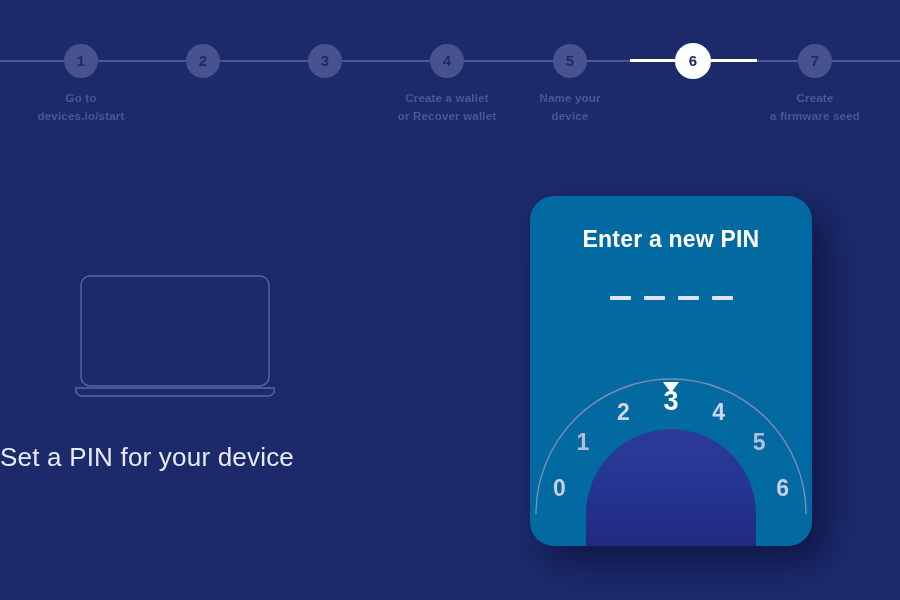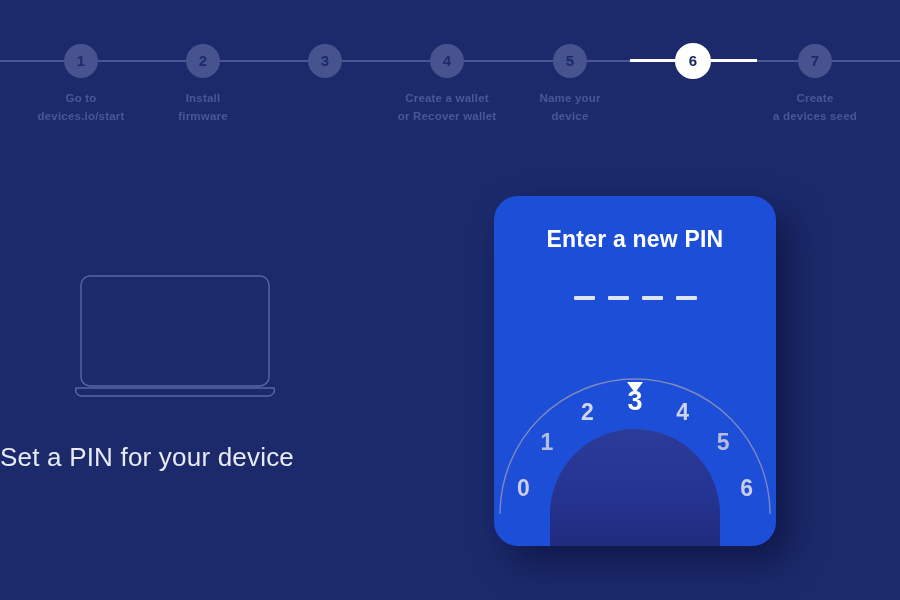--- a/index.html
+++ b/index.html
@@ -105,25 +105,25 @@
     text-align: left;
     font-size: 26px;
     font-weight: 300;
     color: #e8eaf5;
     letter-spacing: 0.2px;
   }
 
   
   #pin-card {
     position: absolute;
-    left: 494px;
+    left: 530px;
     top: 196px;
     width: 282px;
     height: 350px;
-    background: #1d4ed8;
+    background: #0369a1;
     border-radius: 24px;
     box-shadow: 14px 16px 34px rgba(5, 10, 45, 0.55);
     overflow: hidden;
   }
   #pin-title {
     position: absolute;
     left: 0;
     top: 30px;
     width: 282px;
     text-align: center;
@@ -200,22 +200,20 @@
     <div class="step-line-active"></div>
 
     <div class="step" style="left:81px;">
       <div class="step-bubble">1</div>
       <div class="step-label">Go to
 devices.io/start</div>
     </div>
 
     <div class="step" style="left:203px;">
       <div class="step-bubble">2</div>
-      <div class="step-label">Install
-firmware</div>
     </div>
 
     <div class="step" style="left:325px;">
       <div class="step-bubble">3</div>
     </div>
 
     <div class="step" style="left:447px;">
       <div class="step-bubble">4</div>
       <div class="step-label">Create a wallet
 or Recover wallet</div>
@@ -227,21 +225,21 @@
 device</div>
     </div>
 
     <div class="step active" style="left:693px;">
       <div class="step-bubble">6</div>
     </div>
 
     <div class="step" style="left:815px;">
       <div class="step-bubble">7</div>
       <div class="step-label">Create
-a devices seed</div>
+a firmware seed</div>
     </div>
   </div>
 
   <div id="left-panel">
     <svg id="laptop" width="200" height="140" viewBox="0 0 200 140">
       <rect x="6" y="4" width="188" height="110" rx="9" ry="9" fill="none" stroke="#5a66a3" stroke-width="1.4"></rect>
       <path d="M1 116 H199 a6 6 0 0 1 -6 8 H7 a6 6 0 0 1 -6 -8 Z" fill="none" stroke="#5a66a3" stroke-width="1.4"></path>
     </svg>
     <div id="left-caption">Set a PIN for your device</div>
   </div>

